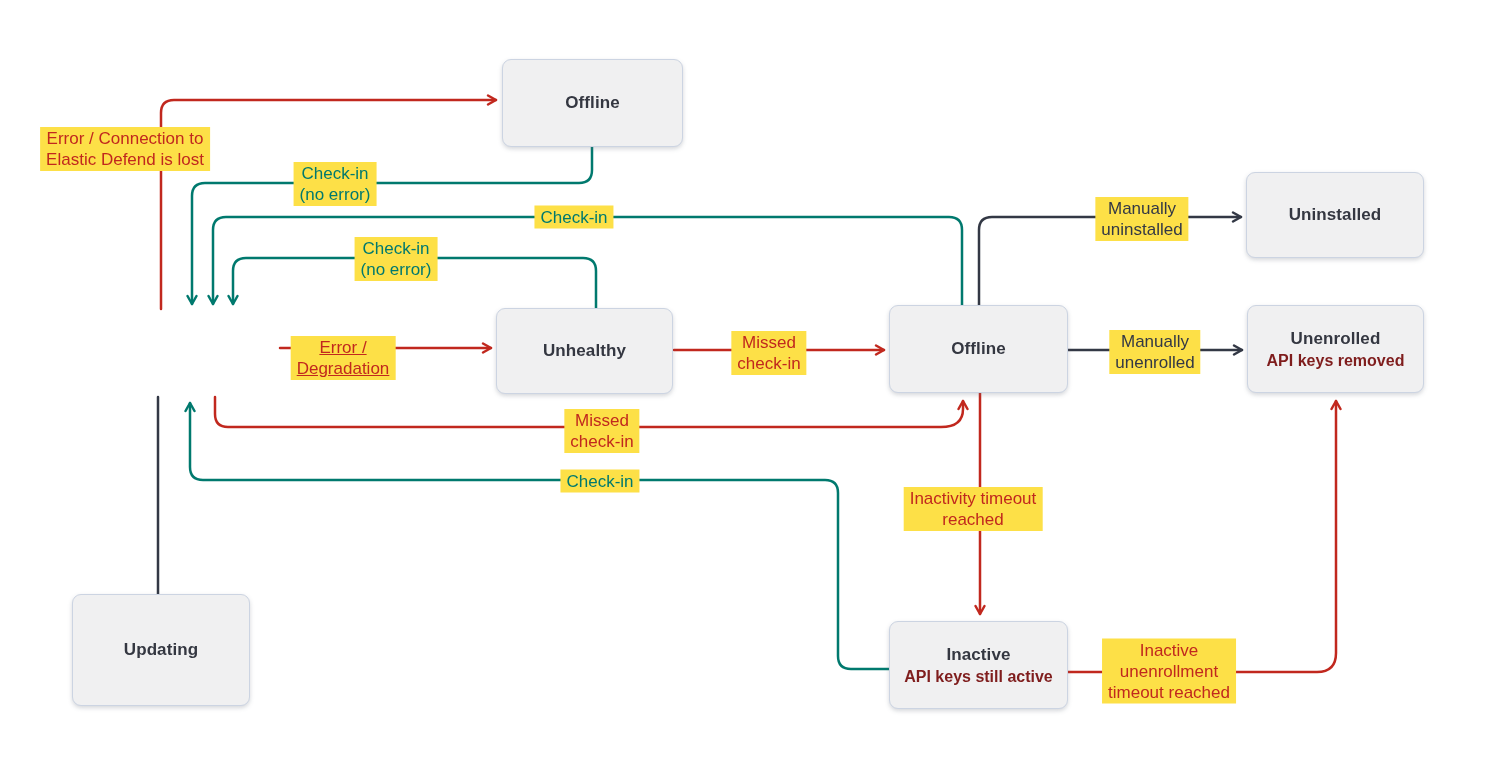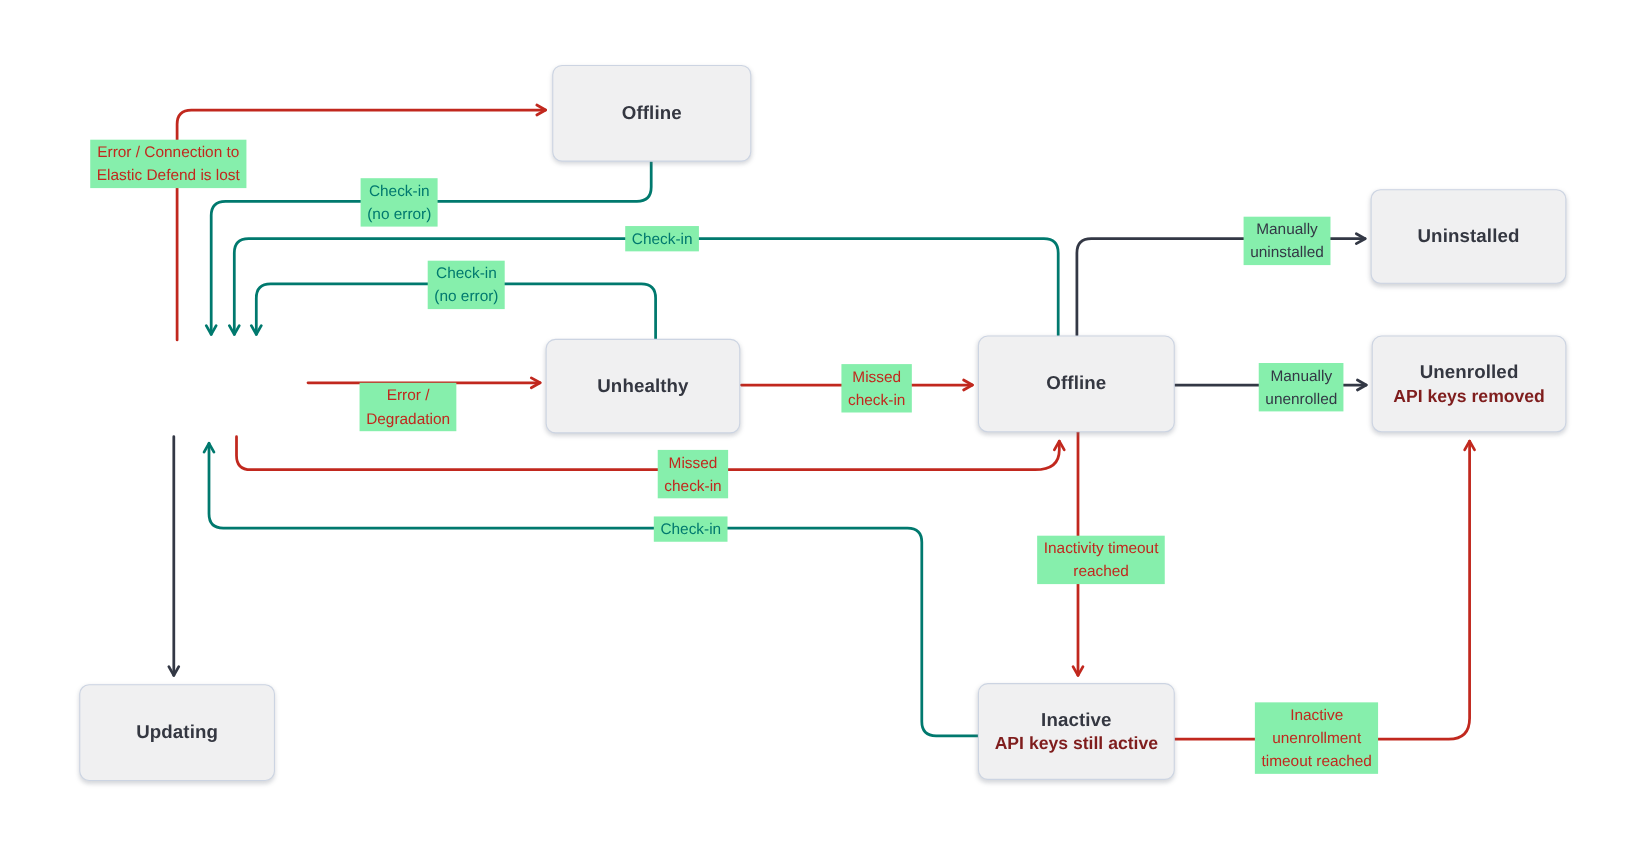--- a/index.html
+++ b/index.html
@@ -12,22 +12,22 @@
   svg.wires path{fill:none;stroke-width:2.5;stroke-linecap:round;}
   .node{
     position:absolute;display:flex;flex-direction:column;align-items:center;justify-content:center;
     background:#f0f0f1;border:1.5px solid #ccd4e2;border-radius:9px;
     box-shadow:0 2px 4px rgba(105,112,125,0.28);box-sizing:border-box;gap:3px;
   }
   .node-title{font-size:17px;font-weight:700;color:#343741;letter-spacing:.1px;}
   .node-sub{font-size:16px;font-weight:700;color:#7f1d1d;}
   .edge-label{
     position:absolute;transform:translate(-50%,-50%);
-    background:#86efac;padding:1px 6px;text-align:center;
-    font-size:14px;line-height:21px;white-space:pre-line;margin-left:28px;
+    background:#fde047;padding:1px 6px;text-align:center;
+    font-size:17px;line-height:21px;white-space:pre-line;
   }
   .lbl-red{color:#c1281e;}
   .lbl-teal{color:#00796e;}
   .lbl-dark{color:#333845;text-align:center;}
 </style>
 </head>
 <body>
 
 <div id="diagram">
 
@@ -59,21 +59,21 @@
     <path d="M 158 397 L 158 614" marker-end="url(#m-dark)" stroke="#333845"></path>
   </svg>
 
   <div class="edge-label lbl-red" style="left:125px;top:149px;">Error / Connection to
 Elastic Defend is lost</div>
   <div class="edge-label lbl-teal" style="left:335px;top:184px;">Check-in
 (no error)</div>
   <div class="edge-label lbl-teal" style="left:574px;top:217px;">Check-in</div>
   <div class="edge-label lbl-teal" style="left:396px;top:259px;">Check-in
 (no error)</div>
-  <div class="edge-label lbl-red" style="left:343px;top:370px;">Error /
+  <div class="edge-label lbl-red" style="left:343px;top:358px;text-decoration:underline;">Error /
 Degradation</div>
   <div class="edge-label lbl-red" style="left:769px;top:353px;">Missed
 check-in</div>
   <div class="edge-label lbl-dark" style="left:1142px;top:219px;">Manually
 uninstalled</div>
   <div class="edge-label lbl-dark" style="left:1155px;top:352px;">Manually
 unenrolled</div>
   <div class="edge-label lbl-red" style="left:602px;top:431px;">Missed
 check-in</div>
   <div class="edge-label lbl-red" style="left:973px;top:509px;text-align:center;">Inactivity timeout
@@ -92,21 +92,21 @@
   <div class="node" style="left:496px;top:308px;width:177px;height:86px;">
     <span class="node-title">Unhealthy</span>
   </div>
   <div class="node" style="left:889px;top:305px;width:179px;height:88px;">
     <span class="node-title">Offline</span>
   </div>
   <div class="node" style="left:1247px;top:305px;width:177px;height:88px;">
     <span class="node-title">Unenrolled</span>
     <span class="node-sub">API keys removed</span>
   </div>
-  <div class="node" style="left:72px;top:622px;width:178px;height:88px;">
+  <div class="node" style="left:72px;top:594px;width:178px;height:112px;">
     <span class="node-title">Updating</span>
   </div>
   <div class="node" style="left:889px;top:621px;width:179px;height:88px;">
     <span class="node-title">Inactive</span>
     <span class="node-sub">API keys still active</span>
   </div>
 
 </div>
 
 </body></html>

